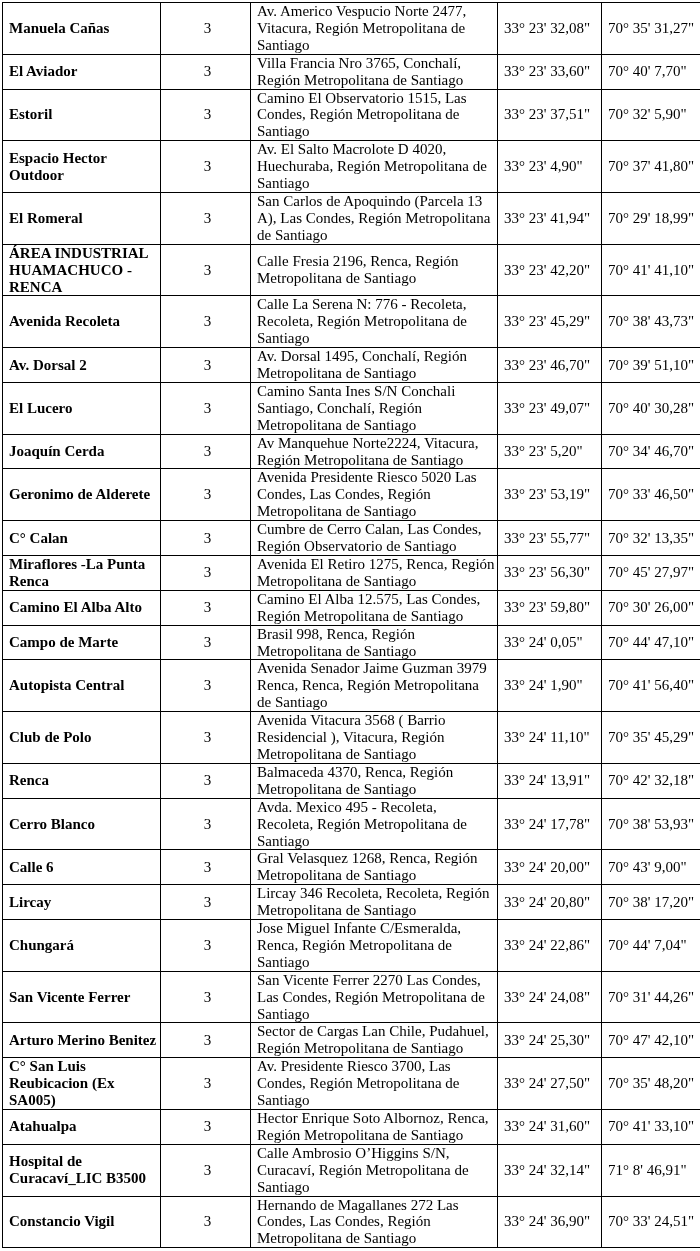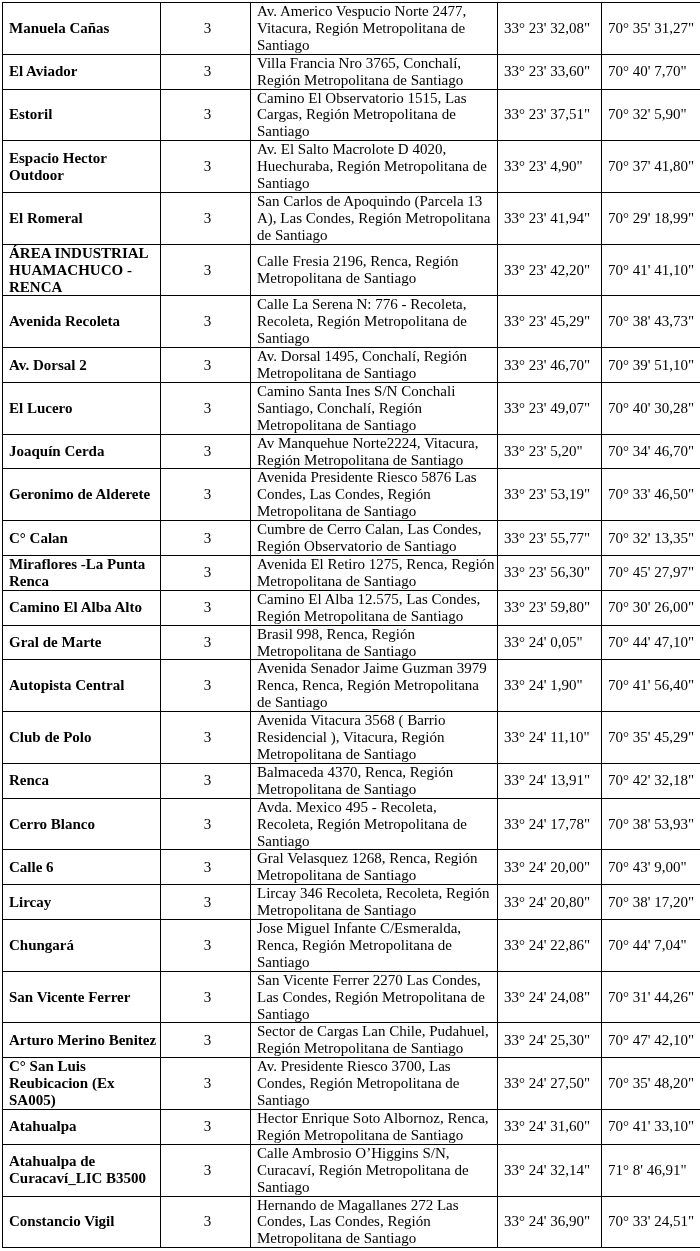--- a/index.html
+++ b/index.html
@@ -63,21 +63,21 @@
         <tr>
     <td class="c-name">El Aviador</td>
     <td class="c-count">3</td>
     <td class="c-addr">Villa Francia Nro 3765, Conchalí, Región Metropolitana de Santiago</td>
     <td class="c-lat">33° 23' 33,60"</td>
     <td class="c-lng">70° 40' 7,70"</td>
   </tr>
         <tr>
     <td class="c-name">Estoril</td>
     <td class="c-count">3</td>
-    <td class="c-addr">Camino El Observatorio 1515, Las Cargas, Región Metropolitana de Santiago</td>
+    <td class="c-addr">Camino El Observatorio 1515, Las Condes, Región Metropolitana de Santiago</td>
     <td class="c-lat">33° 23' 37,51"</td>
     <td class="c-lng">70° 32' 5,90"</td>
   </tr>
         <tr>
     <td class="c-name">Espacio Hector Outdoor</td>
     <td class="c-count">3</td>
     <td class="c-addr">Av. El Salto Macrolote D 4020, Huechuraba, Región Metropolitana de Santiago</td>
     <td class="c-lat">33° 23' 4,90"</td>
     <td class="c-lng">70° 37' 41,80"</td>
   </tr>
@@ -119,21 +119,21 @@
         <tr>
     <td class="c-name">Joaquín Cerda</td>
     <td class="c-count">3</td>
     <td class="c-addr">Av Manquehue Norte2224, Vitacura, Región Metropolitana de Santiago</td>
     <td class="c-lat">33° 23' 5,20"</td>
     <td class="c-lng">70° 34' 46,70"</td>
   </tr>
         <tr>
     <td class="c-name">Geronimo de Alderete</td>
     <td class="c-count">3</td>
-    <td class="c-addr">Avenida Presidente Riesco 5876 Las Condes, Las Condes, Región Metropolitana de Santiago</td>
+    <td class="c-addr">Avenida Presidente Riesco 5020 Las Condes, Las Condes, Región Metropolitana de Santiago</td>
     <td class="c-lat">33° 23' 53,19"</td>
     <td class="c-lng">70° 33' 46,50"</td>
   </tr>
         <tr>
     <td class="c-name">C° Calan</td>
     <td class="c-count">3</td>
     <td class="c-addr">Cumbre de Cerro Calan, Las Condes, Región Observatorio de Santiago</td>
     <td class="c-lat">33° 23' 55,77"</td>
     <td class="c-lng">70° 32' 13,35"</td>
   </tr>
@@ -145,21 +145,21 @@
     <td class="c-lng">70° 45' 27,97"</td>
   </tr>
         <tr>
     <td class="c-name">Camino El Alba Alto</td>
     <td class="c-count">3</td>
     <td class="c-addr">Camino El Alba 12.575, Las Condes, Región Metropolitana de Santiago</td>
     <td class="c-lat">33° 23' 59,80"</td>
     <td class="c-lng">70° 30' 26,00"</td>
   </tr>
         <tr>
-    <td class="c-name">Gral de Marte</td>
+    <td class="c-name">Campo de Marte</td>
     <td class="c-count">3</td>
     <td class="c-addr">Brasil 998, Renca, Región Metropolitana de Santiago</td>
     <td class="c-lat">33° 24' 0,05"</td>
     <td class="c-lng">70° 44' 47,10"</td>
   </tr>
         <tr>
     <td class="c-name">Autopista Central</td>
     <td class="c-count">3</td>
     <td class="c-addr">Avenida Senador Jaime Guzman 3979 Renca, Renca, Región Metropolitana de Santiago</td>
     <td class="c-lat">33° 24' 1,90"</td>
@@ -229,21 +229,21 @@
     <td class="c-lng">70° 35' 48,20"</td>
   </tr>
         <tr>
     <td class="c-name">Atahualpa</td>
     <td class="c-count">3</td>
     <td class="c-addr">Hector Enrique Soto Albornoz, Renca, Región Metropolitana de Santiago</td>
     <td class="c-lat">33° 24' 31,60"</td>
     <td class="c-lng">70° 41' 33,10"</td>
   </tr>
         <tr>
-    <td class="c-name">Atahualpa de Curacaví_LIC B3500</td>
+    <td class="c-name">Hospital de Curacaví_LIC B3500</td>
     <td class="c-count">3</td>
     <td class="c-addr">Calle Ambrosio O’Higgins S/N, Curacaví, Región Metropolitana de Santiago</td>
     <td class="c-lat">33° 24' 32,14"</td>
     <td class="c-lng">71° 8' 46,91"</td>
   </tr>
         <tr>
     <td class="c-name">Constancio Vigil</td>
     <td class="c-count">3</td>
     <td class="c-addr">Hernando de Magallanes 272 Las Condes, Las Condes, Región Metropolitana de Santiago</td>
     <td class="c-lat">33° 24' 36,90"</td>

